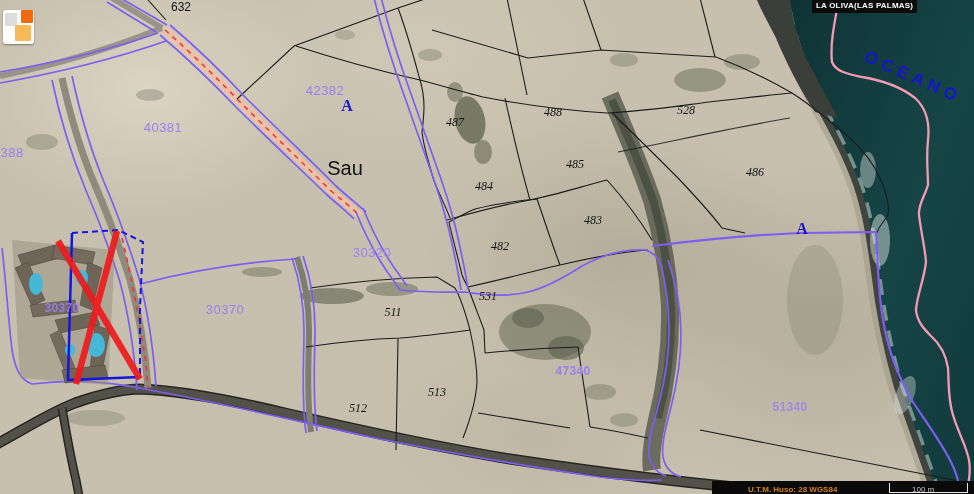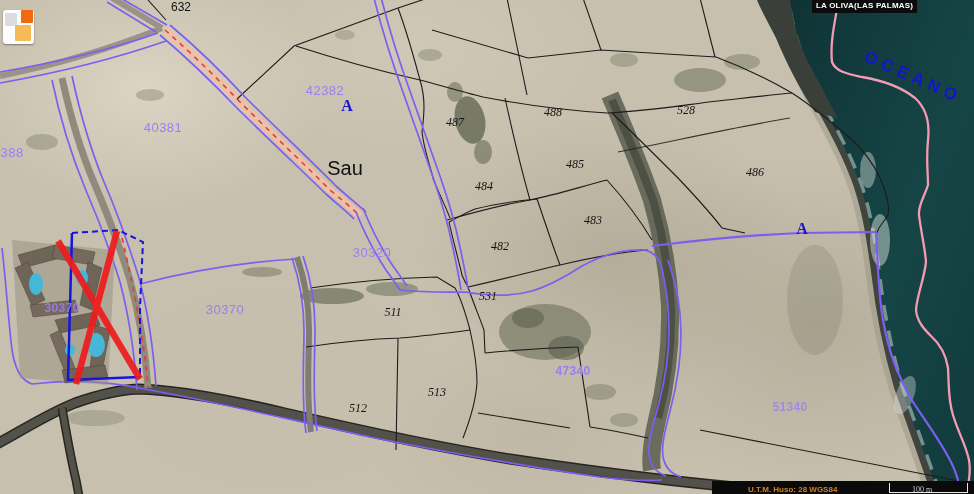--- a/index.html
+++ b/index.html
@@ -22,21 +22,21 @@
   .lbl-parcel{color:#141414;font-family:"Liberation Serif",serif;font-style:italic;font-size:12px;}
   .lbl-black{color:#141414;font-size:12px;}
   .lbl-place{color:#111;font-size:20px;}
   .lbl-blue{color:#1717c8;font-family:"Liberation Serif",serif;font-weight:bold;font-size:16px;}
   .lbl-ocean{color:#1515d0;font-weight:bold;font-size:17px;letter-spacing:5px;
     transform:translate(-50%,-50%) rotate(24deg);}
   .muni-bar{position:absolute;left:783px;top:0;height:12px;background:#0c0c0c;
     color:#fff;font-size:8px;font-weight:bold;padding:1px 4px 0 4px;letter-spacing:.2px;margin-left:29px;}
   .status-bar{position:absolute;left:712px;top:481px;width:262px;height:16px;background:#0a0a0a;}
   .status-utm{position:absolute;left:6px;top:4px;color:#d4821e;font-size:8px;font-weight:bold;margin-left:30px;}
-  .status-scale-text{position:absolute;left:200px;top:4px;color:#c8c8c8;font-size:8px;font-family:Liberation Serif, serif;}
+  .status-scale-text{position:absolute;left:200px;top:4px;color:#c8c8c8;font-size:8px;}
   .tick{position:absolute;top:2px;width:1px;height:10px;background:#e8e8e8;}
   .scale-line{position:absolute;left:177px;top:11px;width:78px;height:1px;background:#e8e8e8;}
   .logo{position:absolute;left:3px;top:10px;width:31px;height:34px;background:#fdfdfd;
     border-radius:3px;box-shadow:0 1px 2px rgba(0,0,0,.4);}
   .logo .sq{position:absolute;border-radius:1px;}
   .sq-gray{left:2px;top:3px;width:12px;height:13px;background:#dcdcdc;}
   .sq-orange{left:18px;top:0px;width:12px;height:13px;background:#f26a10;}
   .sq-amber{left:12px;top:15px;width:16px;height:16px;background:#f6bb57;}
   .clip-left{transform:none;}
 </style>

